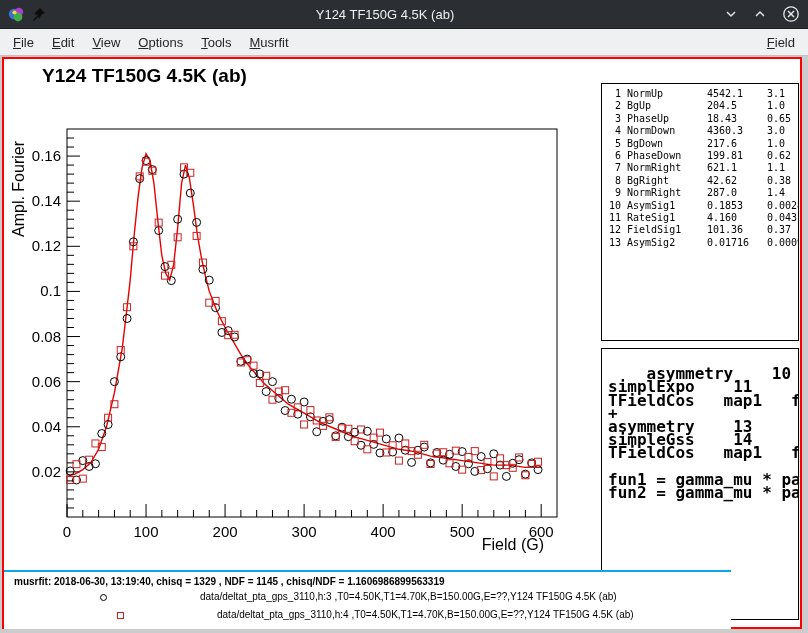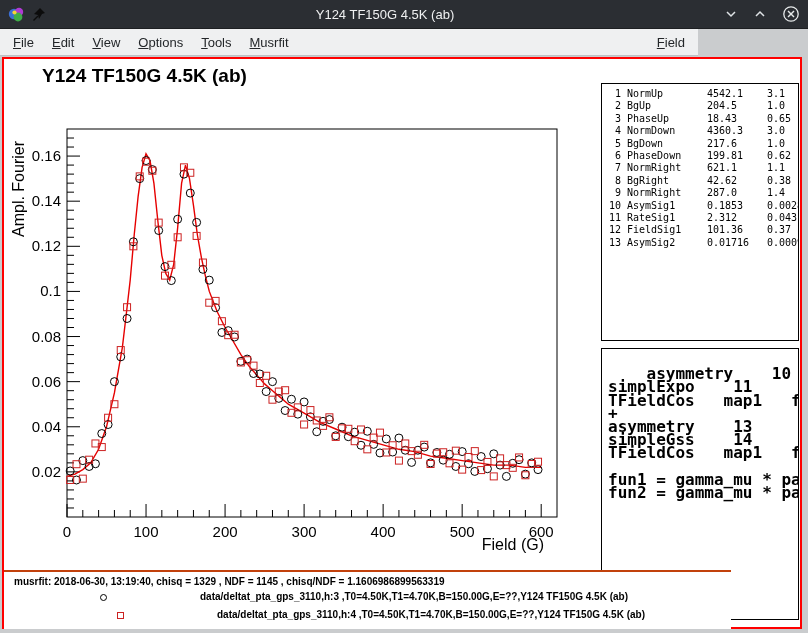--- a/index.html
+++ b/index.html
@@ -12,21 +12,21 @@
     position:absolute;left:0;top:0;width:808px;height:29px;
     background:#2b2e33;display:flex;align-items:center;
     padding:0 8px;box-sizing:border-box;border-bottom:1px solid #1d1f22;
   }
   .tb-icons{display:flex;gap:7px;align-items:center;}
   .tb-title{flex:1;text-align:center;font-size:13px;color:#eff0f1;}
   .tb-buttons{display:flex;gap:15px;align-items:center;}
   .tb-buttons svg{display:block;cursor:pointer;}
   
   .menubar{
-    position:absolute;left:0;top:29px;width:698px;height:27px;
+    position:absolute;left:0;top:29px;width:808px;height:27px;
     background:#eff0f1;border-bottom:1px solid #bfc2c5;
     display:flex;align-items:center;font-size:13px;color:#232629;
     padding:0 4px;box-sizing:border-box;
   }
   .menu-left{display:flex;align-items:center;height:100%;}
   .menu-item{display:inline-block;padding:5px 9px;cursor:default;}
   .menu-item::first-letter{text-decoration:underline;}
   .menu-spacer{flex:1;}
   
   .canvas{
@@ -49,28 +49,28 @@
   
   .theory-box{
     position:absolute;left:597px;top:289px;width:198px;height:272px;
     border:1px solid #000;box-sizing:border-box;background:#fff;
     font-family:"DejaVu Sans Mono",monospace;font-size:16px;font-weight:bold;
     line-height:13.2px;padding:5px 12px 0 6px;white-space:pre;overflow:hidden;
   }
   
   .info-pad{
     position:absolute;left:0;top:511px;width:727px;height:57px;
-    border-top:2px solid #c2410c;background:#fff;
+    border-top:2px solid #0ea5e9;background:#fff;
   }
   .stats{position:absolute;left:10px;top:4px;font-size:10px;font-weight:bold;color:#000;}
   .legend-row{position:absolute;left:0;width:100%;height:18px;}
   .legend-marker{position:absolute;left:96px;top:4px;width:7px;height:7px;box-sizing:border-box;background:#fff;}
   .legend-marker.circle{border:1px solid #000;border-radius:50%;}
   .legend-marker.square{border:1px solid #cc2222;}
-  .legend-text{position:absolute;left:196px;top:1px;font-size:10px;font-weight:bold;color:#000;white-space:nowrap;}
+  .legend-text{position:absolute;left:196px;top:1px;font-size:10px;font-weight:normal;color:#000;white-space:nowrap;}
 </style>
 </head>
 <body>
 
 <div class="titlebar">
   <div class="tb-icons">
     <svg width="17" height="17" viewBox="0 0 17 17">
       <circle cx="6" cy="8" r="5.2" fill="#3b6fd4"></circle>
       <circle cx="11" cy="6" r="4.2" fill="#b03bd4"></circle>
       <circle cx="10" cy="11" r="4.4" fill="#3fae49"></circle>
@@ -418,21 +418,21 @@
         </div>
         <div class="param-row">
           <span class="pc0">10</span>
           <span class="pc1">AsymSig1</span>
           <span class="pc2">0.1853</span>
           <span class="pc3">0.0028</span>
         </div>
         <div class="param-row">
           <span class="pc0">11</span>
           <span class="pc1">RateSig1</span>
-          <span class="pc2">2.312</span>
+          <span class="pc2">4.160</span>
           <span class="pc3">0.043</span>
         </div>
         <div class="param-row">
           <span class="pc0">12</span>
           <span class="pc1">FieldSig1</span>
           <span class="pc2">101.36</span>
           <span class="pc3">0.37</span>
         </div>
         <div class="param-row">
           <span class="pc0">13</span>

